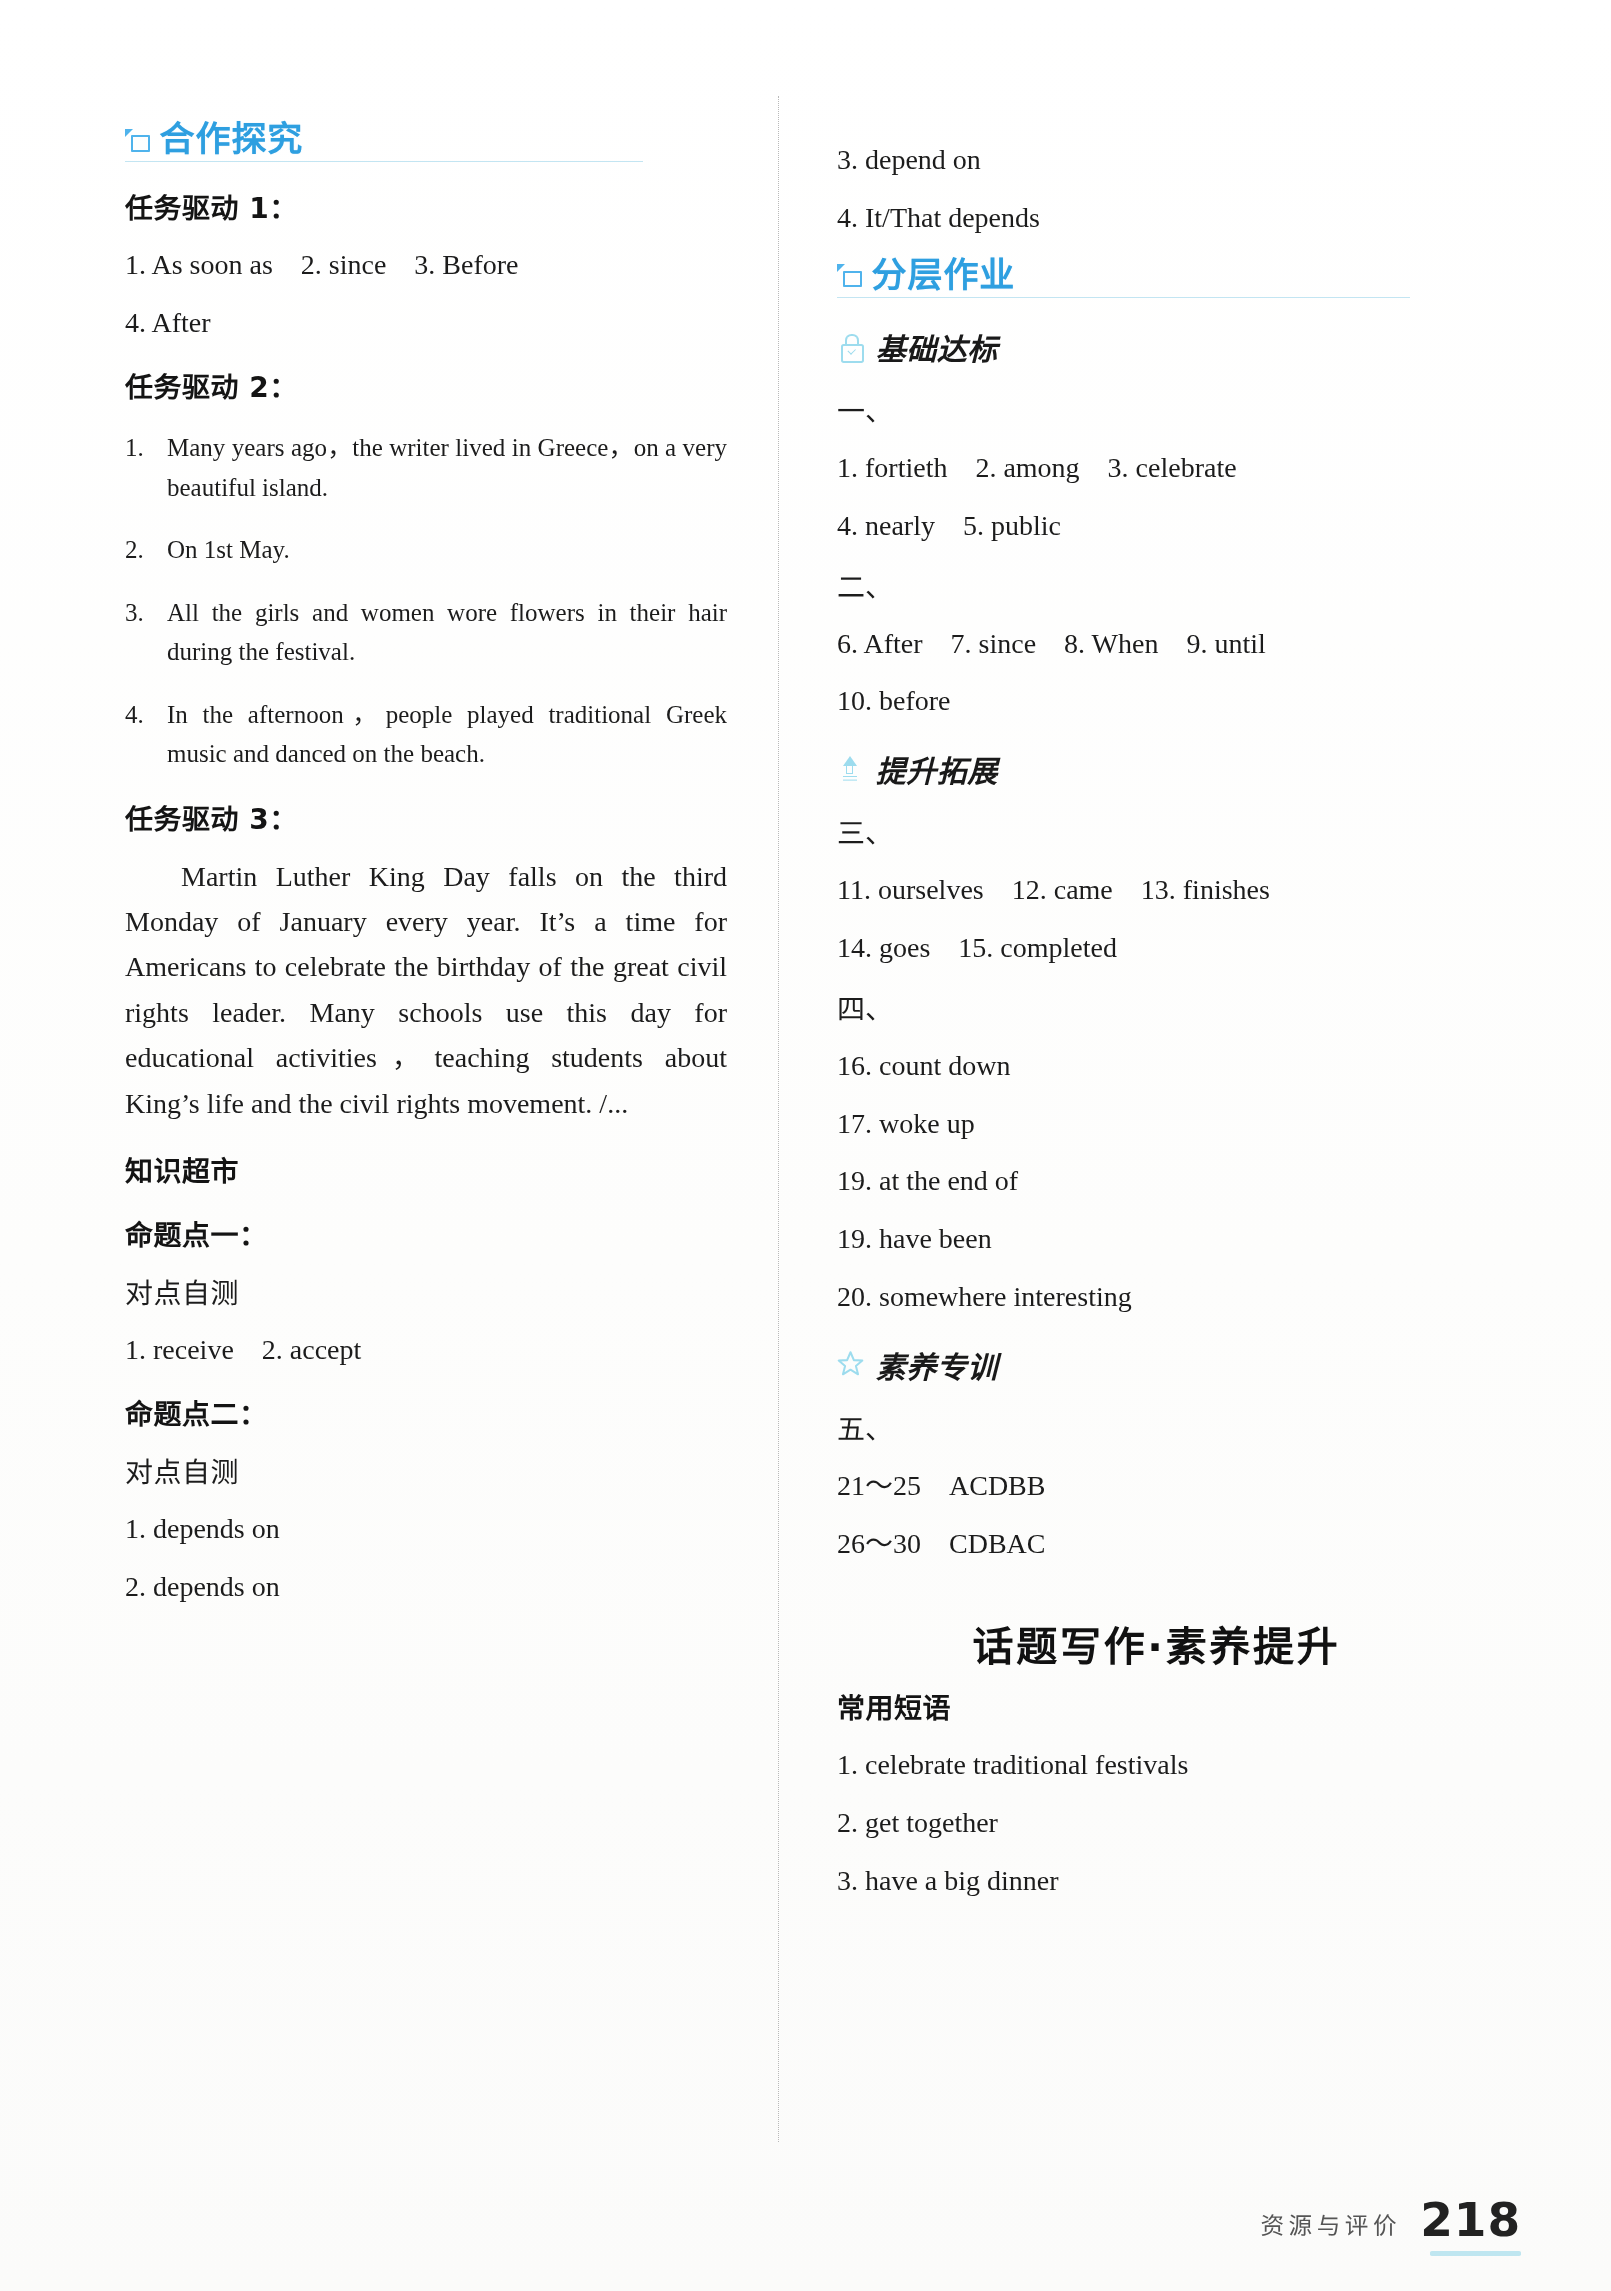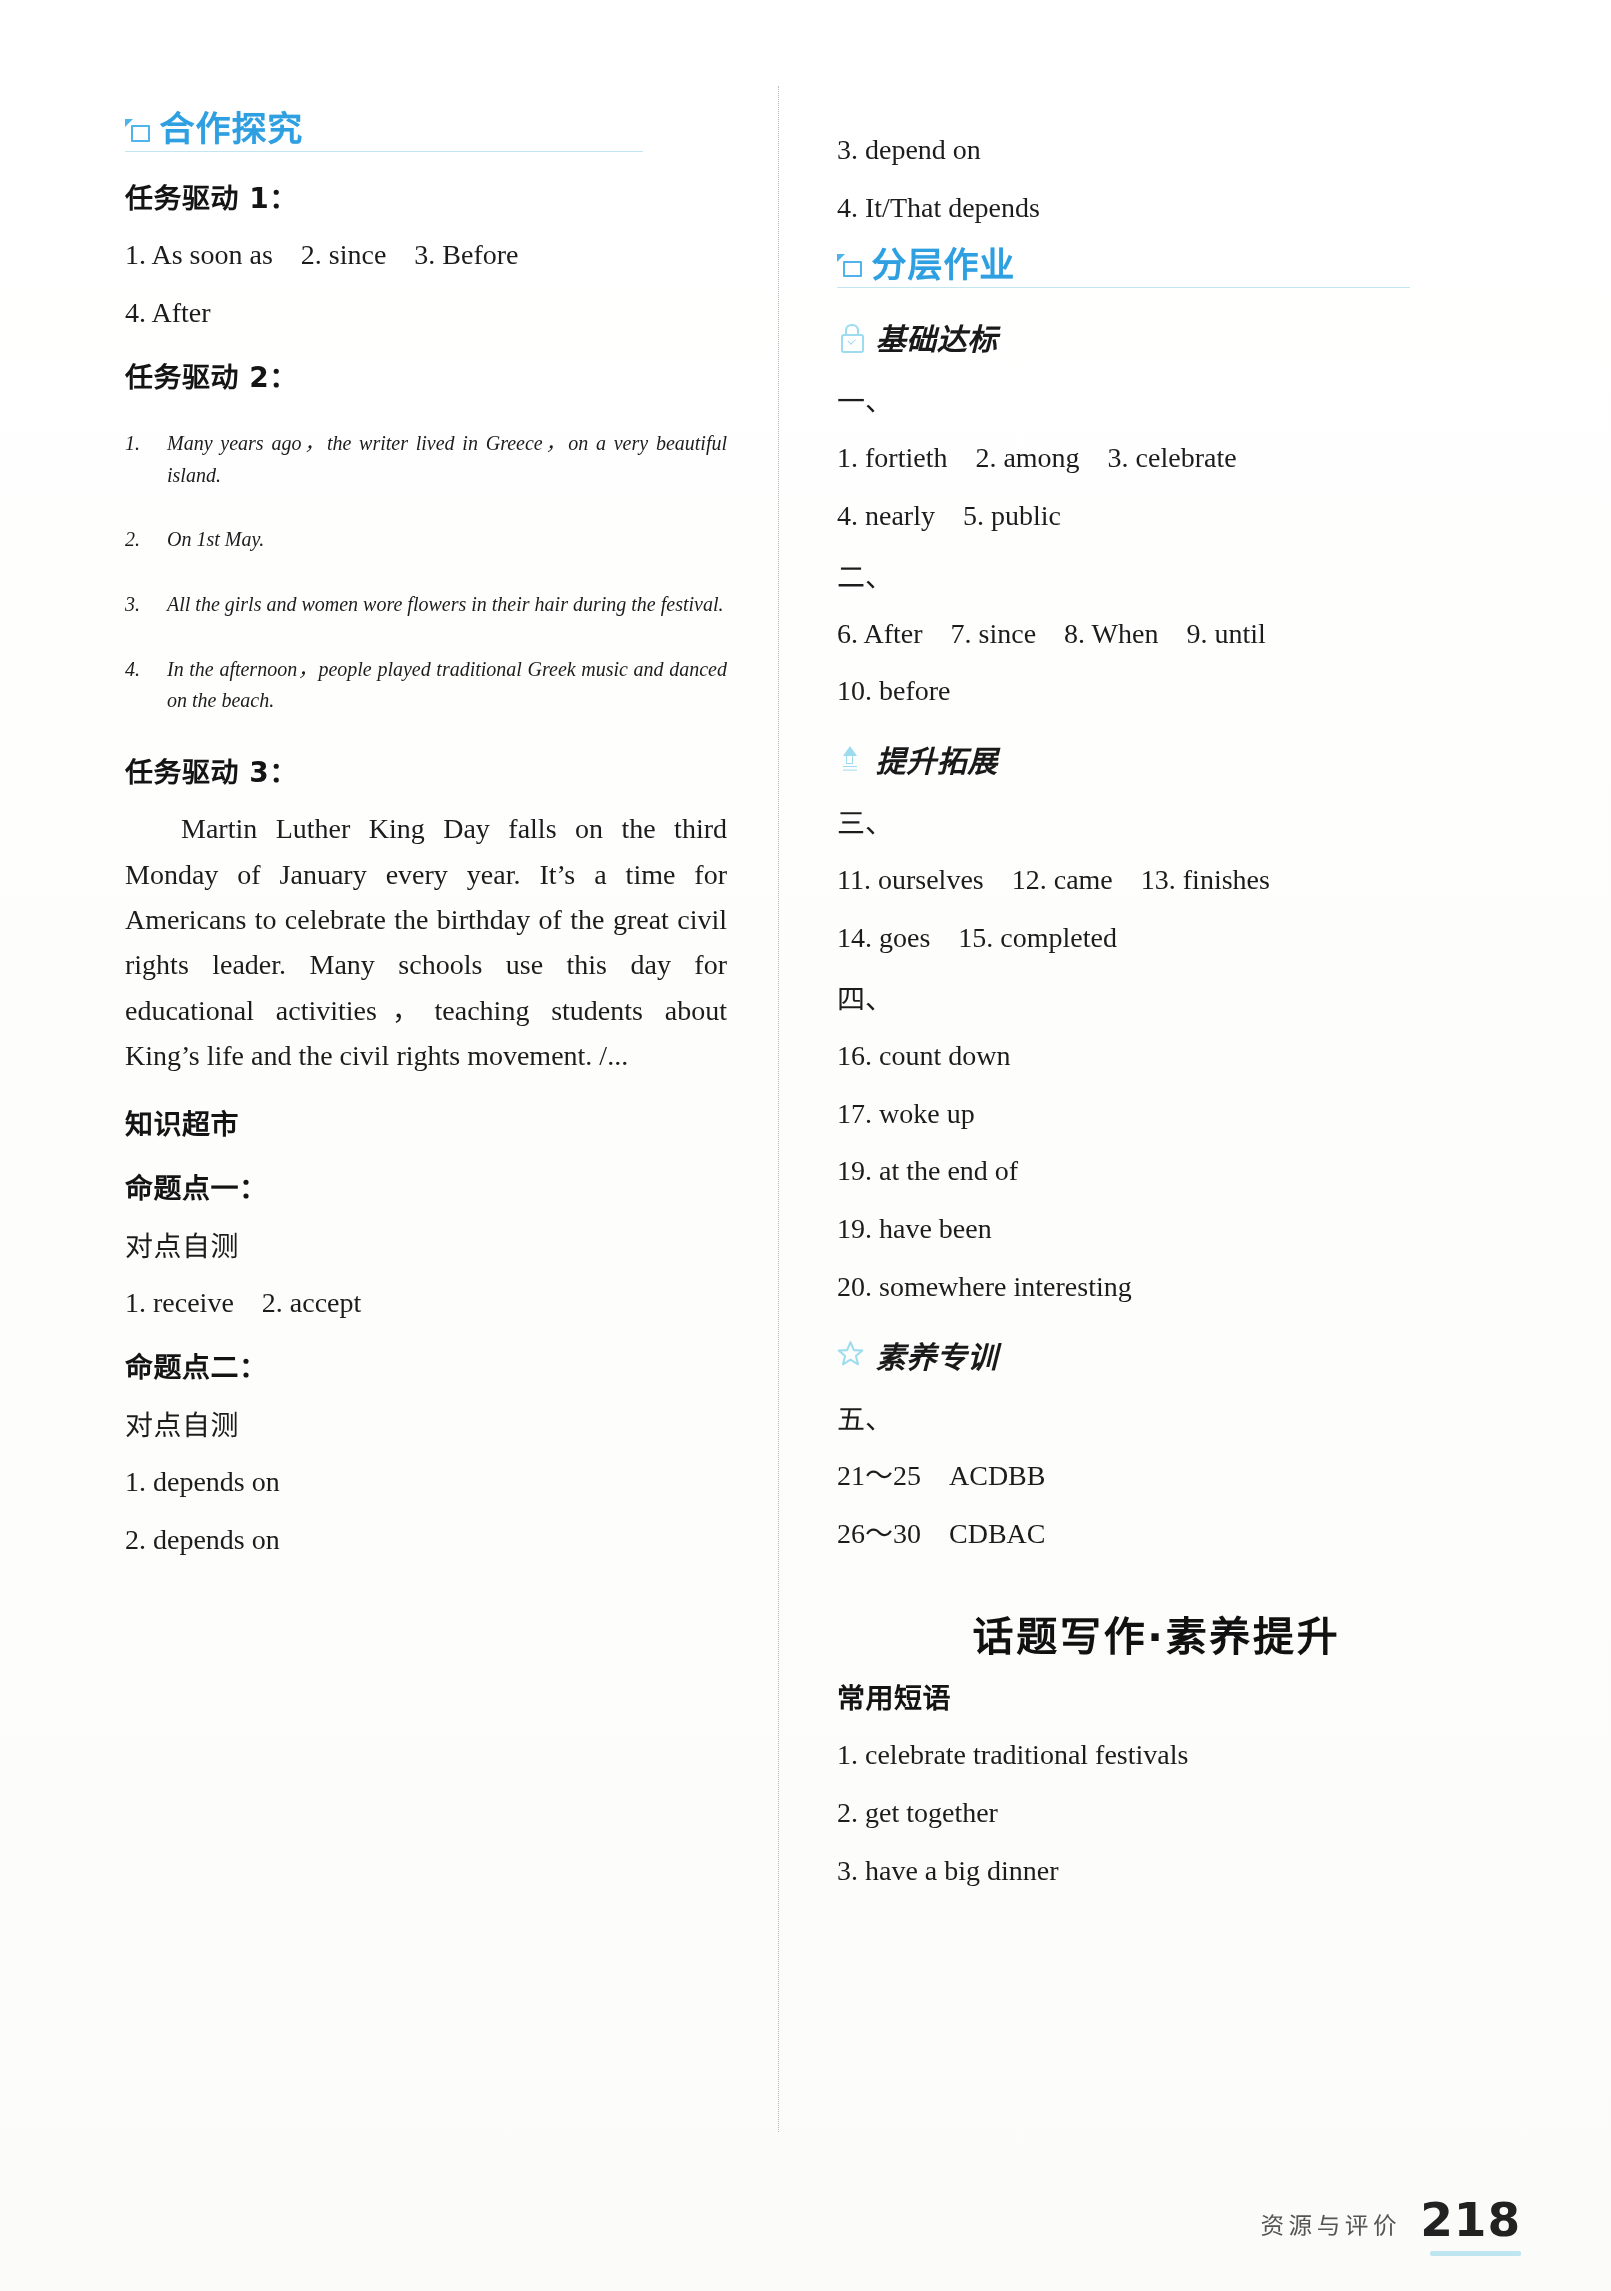--- a/index.html
+++ b/index.html
@@ -18,21 +18,21 @@
   }
   .page {
     position: absolute;
     inset: 0;
     background: linear-gradient(180deg,#ffffff 0%,#fdfdfc 55%,#fbfbfa 100%);
   }
 
   
   .columns {
     position: absolute;
-    left: 0; top: 4px;
+    left: 0; top: 14px;
     width: 1612px;
     height: 2164px;
     display: flex;
   }
   .col {
     position: relative;
     box-sizing: border-box;
   }
   .col-left {
     width: 782px;
@@ -199,29 +199,28 @@
     font-family: "Liberation Serif", "DejaVu Serif", serif;
     font-size: 28px;
     color: #1c1c1c;
     margin: 20px 0;
     line-height: 1.35;
     white-space: pre;
   }
   
   .li {
     font-family: "Liberation Serif", "DejaVu Serif", serif;
-    font-size: 20px;
+    font-size: 25px;
     line-height: 1.58;
     color: #1c1c1c;
-    margin: 33px 0;
+    margin: 23px 0;
     padding-left: 42px;
     text-indent: -42px;
     text-align: justify;
     text-justify: inter-word;
-    font-style: italic;
   }
   .li .marker { display: inline-block; width: 42px; text-indent: 0; }
   .li.nojust { text-align: left; }
 
   .para {
     font-family: "Liberation Serif", "DejaVu Serif", serif;
     font-size: 28px;
     line-height: 1.62;
     color: #1c1c1c;
     margin: 16.4px 0;

